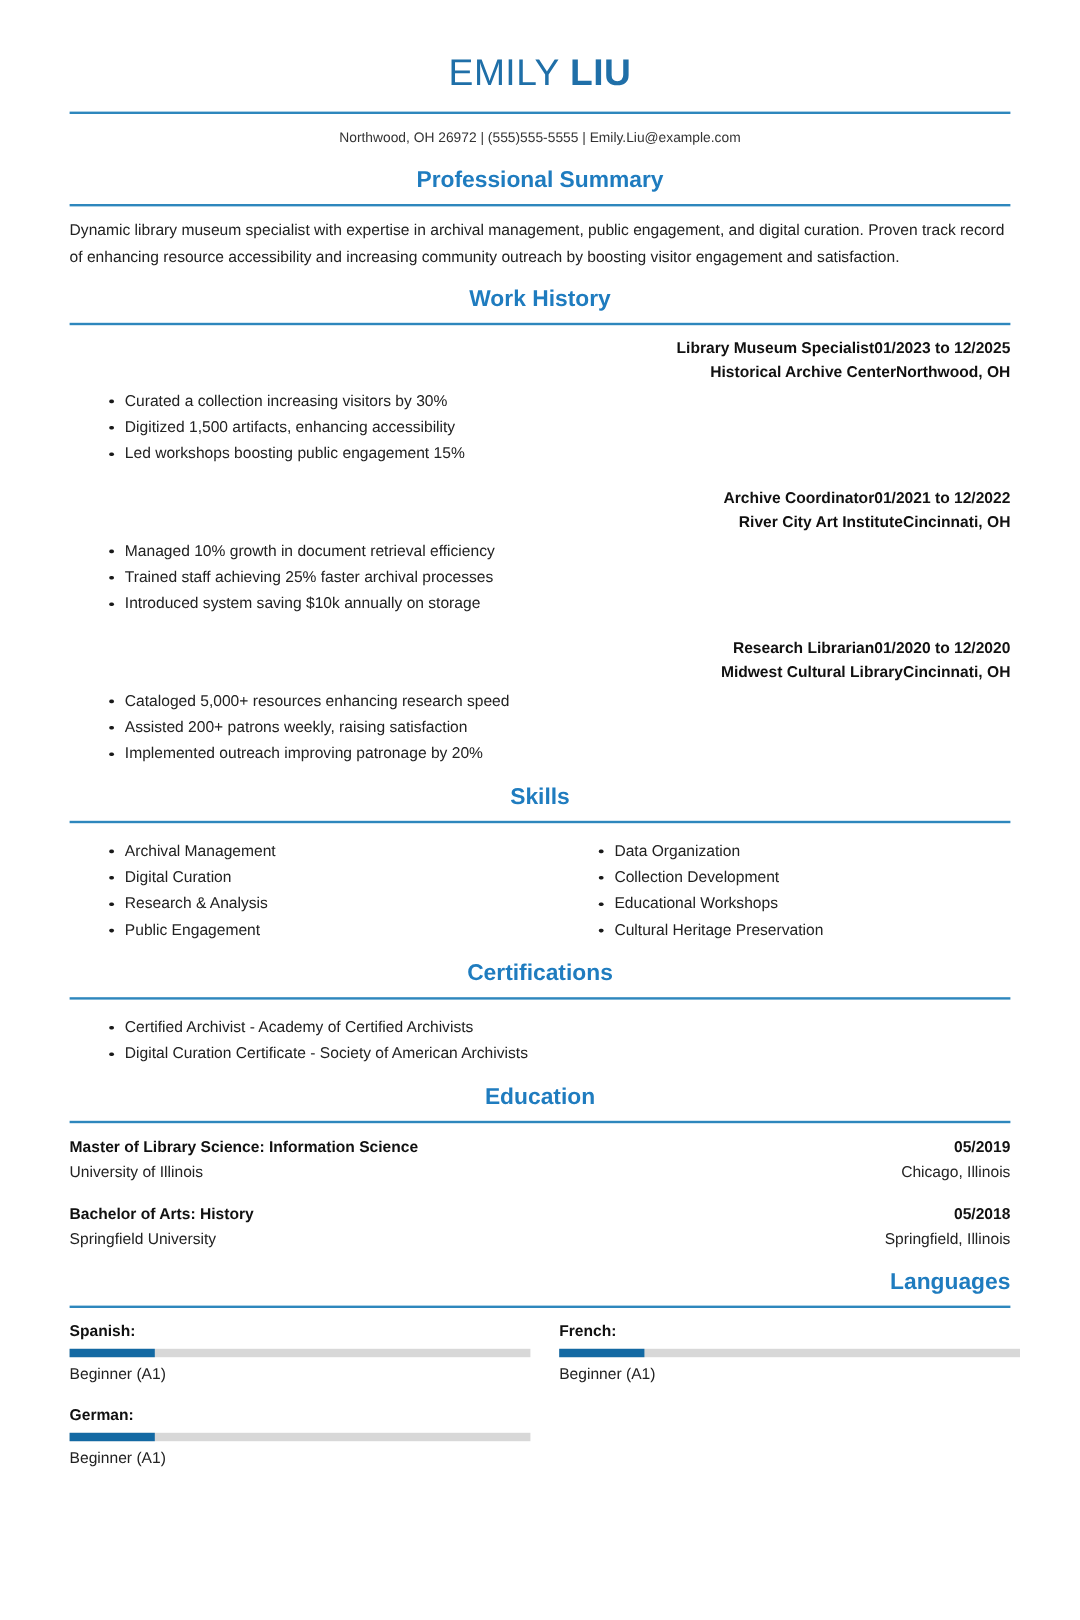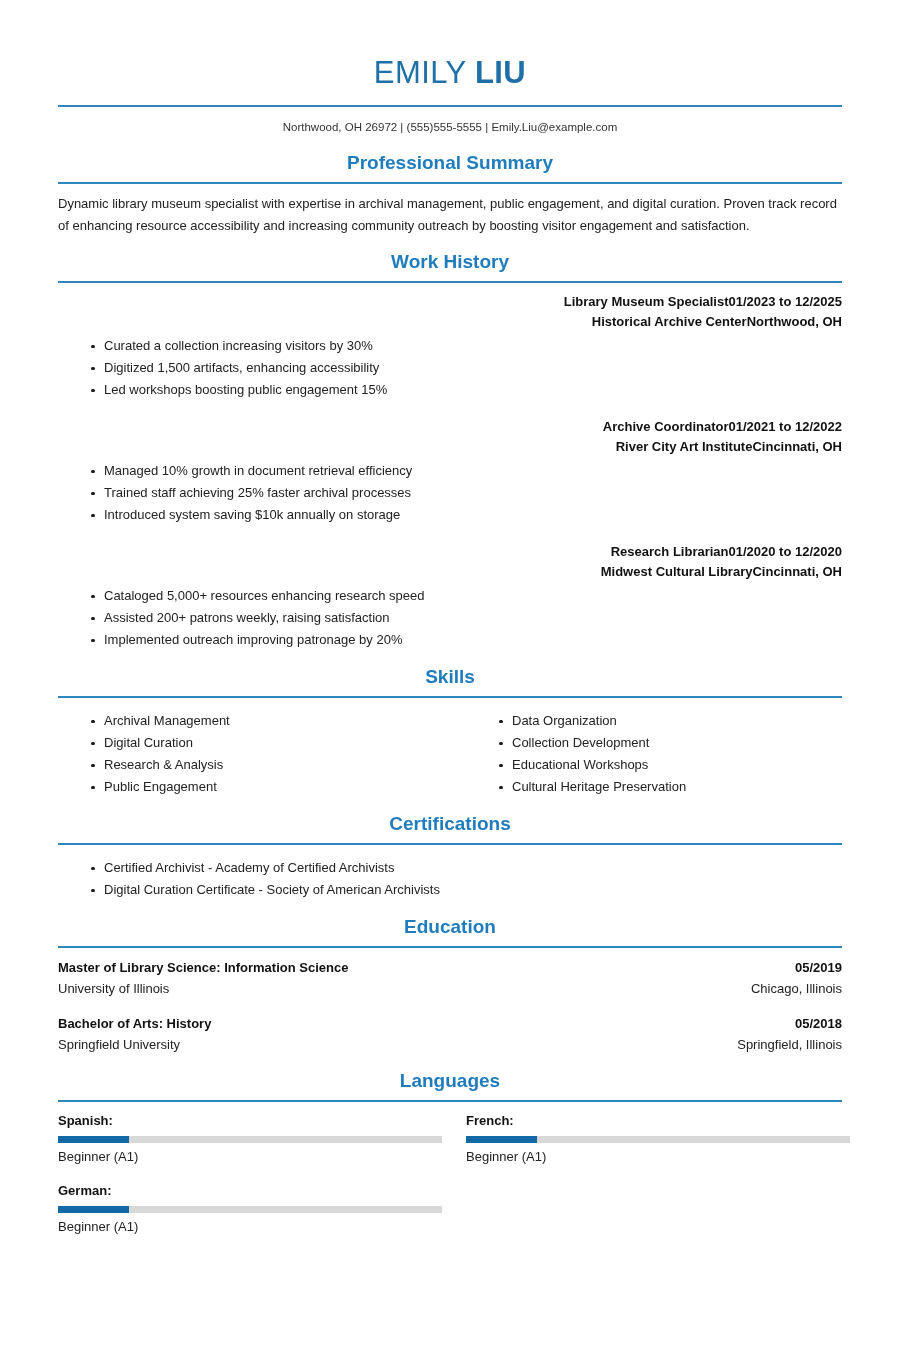--- a/index.html
+++ b/index.html
@@ -11,21 +11,21 @@
     width: 900px;
     height: 1350px;
     font-family: "Liberation Sans", sans-serif;
     color: #1a1a1a;
     -webkit-font-smoothing: antialiased;
   }
   .page {
     width: 900px;
     height: 1350px;
     box-sizing: border-box;
-    padding: 12px 58px;
+    padding: 0 58px;
     position: relative;
   }
 
   
   .name-block {
     padding-top: 42px;
     text-align: center;
   }
   .name {
     font-size: 31px;
@@ -337,21 +337,21 @@
           </div>
           <div class="edu-row">
             <div class="edu-school">Springfield University</div>
             <div class="edu-location">Springfield, Illinois</div>
           </div>
         </div>
       </div>
   </div>
 
   <div class="section">
-    <div class="section-title" style="color: rgb(31, 124, 191);">Languages</div>
+    <div class="section-title" style="color: rgb(31, 124, 191); text-align: right;">Languages</div>
     <div class="rule" style="background: rgb(46, 135, 189);"></div>
     <div class="section-body">
       <div class="lang-grid" id="languages-grid">
           <div class="lang-item">
             <div class="lang-name">Spanish:</div>
             <div class="lang-track" style="width: 384px; background: rgb(216, 216, 216);">
               <div class="lang-fill" style="width: 18.5%; background: rgb(19, 105, 163);"></div>
             </div>
             <div class="lang-level">Beginner (A1)</div>
           </div>

